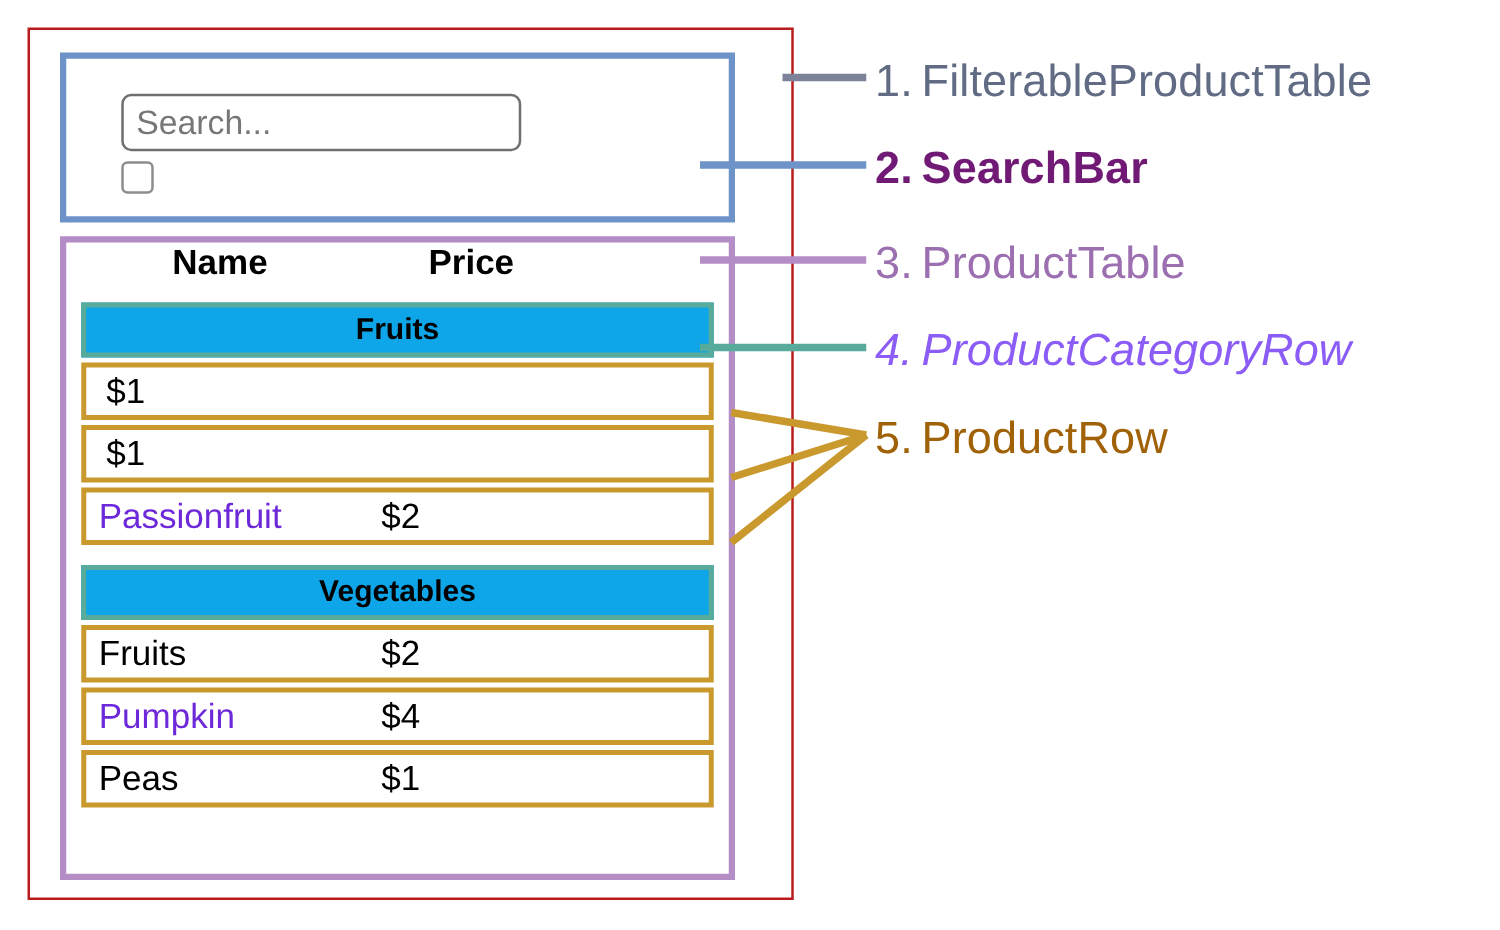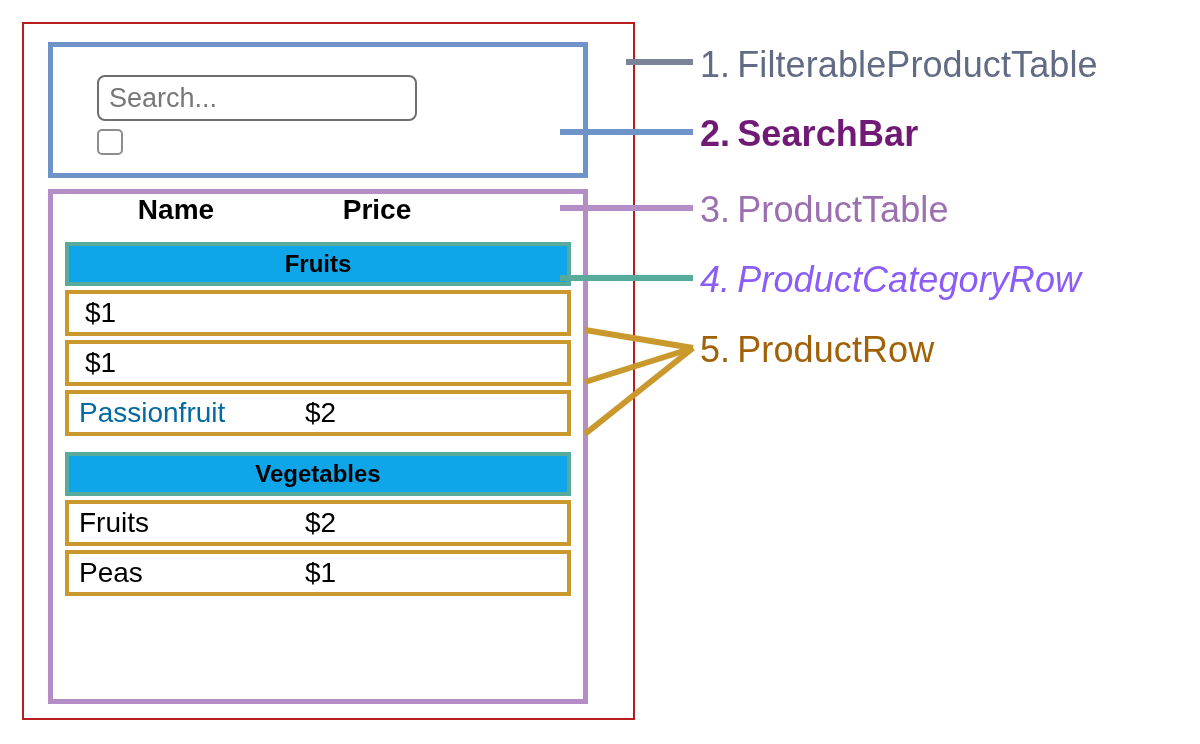--- a/index.html
+++ b/index.html
@@ -156,21 +156,21 @@
     align-items: center;
   }
   .cell-name {
     width: 210px;
     padding-left: 10px;
     font-size: 28px;
     color: #000000;
     white-space: nowrap;
   }
   .cell-name.out-of-stock {
-    color: #0369a1;
+    color: #6d28d9;
   }
   .cell-price {
     width: 160px;
     padding-left: 16px;
     font-size: 28px;
     color: #000000;
   }
   .group-gap {
     height: 16px;
   }
@@ -244,20 +244,24 @@
 
       <div class="group-gap"></div>
 
       <div class="category-row">Vegetables</div>
 
       <div class="product-row">
         <div class="cell-name">Fruits</div>
         <div class="cell-price">$2</div>
       </div>
 
+      <div class="product-row">
+        <div class="cell-name out-of-stock">Pumpkin</div>
+        <div class="cell-price">$4</div>
+      </div>
 
       <div class="product-row">
         <div class="cell-name">Peas</div>
         <div class="cell-price">$1</div>
       </div>
 
     </div>
   </div>
 </div>
 

